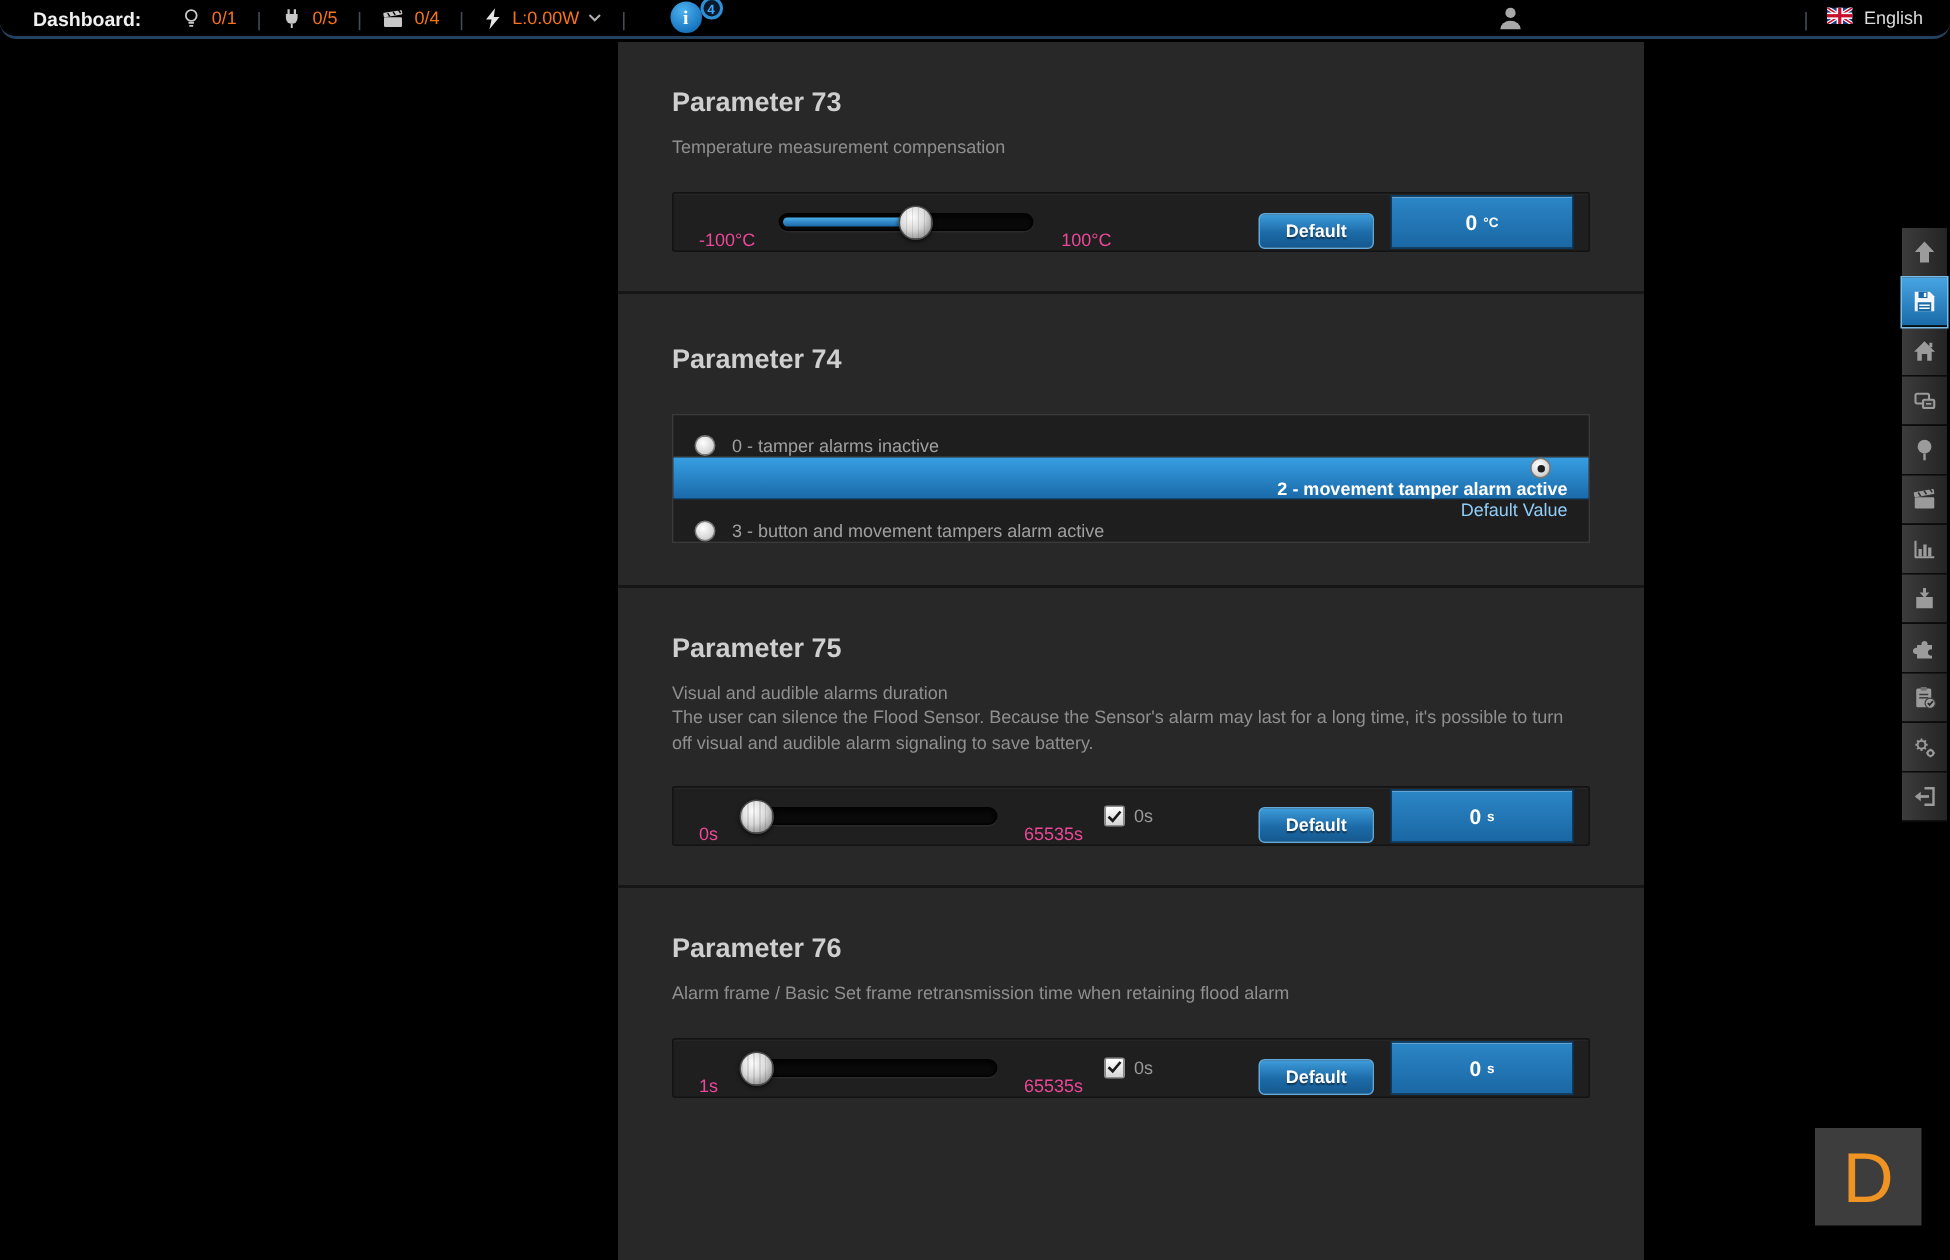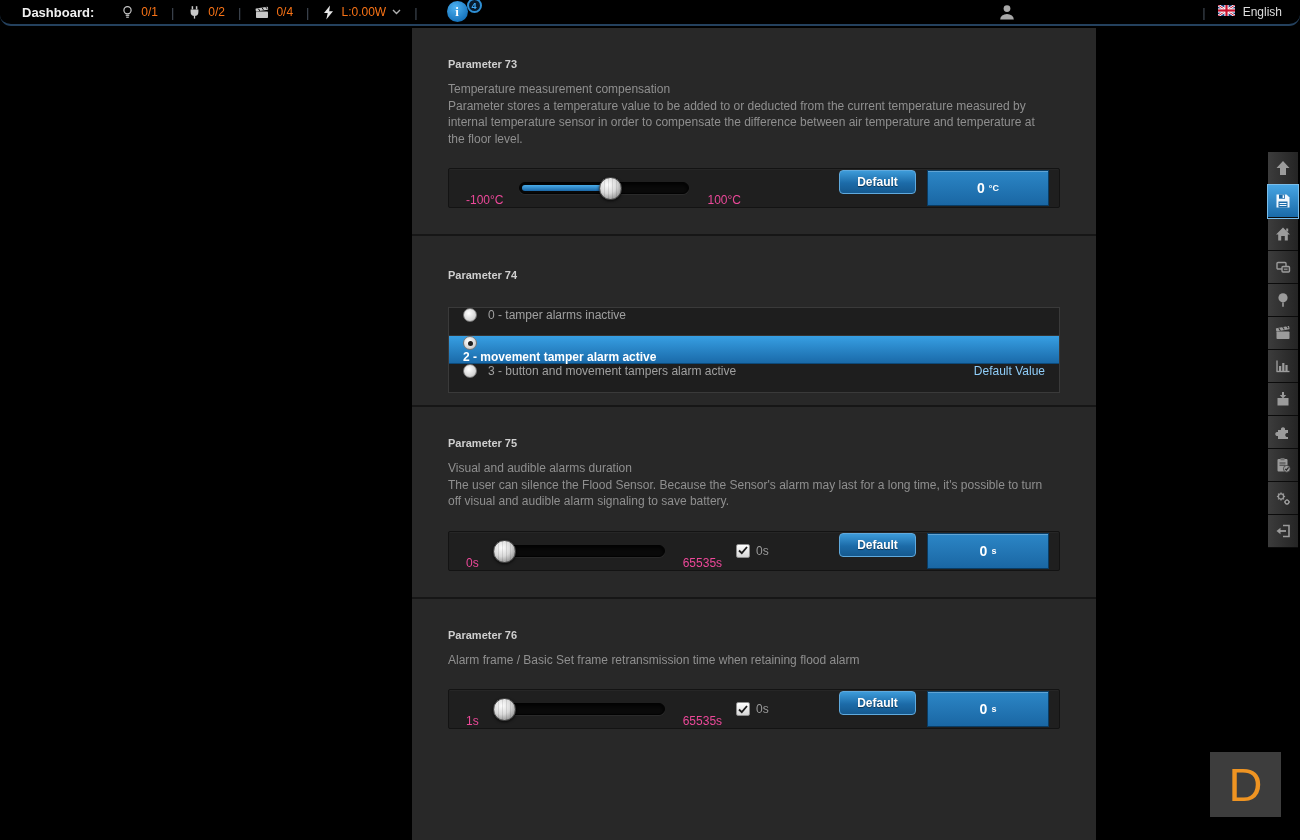--- a/index.html
+++ b/index.html
@@ -21,21 +21,21 @@
   .info-icon::after { content:"i"; color:#fff; font-weight:bold; font-size:13px; font-family:"Liberation Serif",serif; }
   .notif-badge { position:absolute; left:20px; top:-3px; width:15px; height:15px; border-radius:50%;
                  background:#081a2c; border:2px solid #2e8fd4; color:#3fa9f5; font-size:9px; font-weight:bold;
                  display:flex; align-items:center; justify-content:center; }
   .person { position:absolute; left:998px; top:3px; }
   .lang { margin-left:auto; display:flex; align-items:center; gap:8px; padding-right:18px; color:#ddd; font-size:12px; }
 
   
   .main { position:absolute; left:412px; top:28px; width:684px; height:812px; background:#282828; }
   .section { padding:0 36px; border-bottom:2px solid #161616; }
-  .param-title { font-size:11px; color:#cfcfcf; font-weight:bold; margin-bottom:11px; }
+  .param-title { font-size:18px; color:#cfcfcf; font-weight:bold; margin-bottom:11px; }
   .param-sub, .param-desc { font-size:12px; color:#8f8f8f; line-height:16.5px; max-width:606px; }
 
   .control-row { margin-top:21px; height:40px; background:#1f1f1f; border:1px solid #131313; border-radius:2px;
                  display:flex; align-items:center; padding:0 10px 0 17px;
                  box-shadow:inset 0 1px 0 rgba(255,255,255,.03); }
   .minmax { font-size:12px; color:#ec4899; white-space:nowrap;margin-top:24px; }
   .min-label { margin-right:16px; }
   .max-label { margin-left:18px; }
 
   .slider { position:relative; width:170px; height:12px; background:#0a0a0a; border:1px solid #020202;
@@ -44,34 +44,34 @@
                  border-radius:4px; background:linear-gradient(#4aace9,#1a67a6); }
   .slider-handle { position:absolute; top:-6px; left:calc(var(--pct,0%) - 11px); width:23px; height:23px; border-radius:50%;
                    background:repeating-linear-gradient(90deg, rgba(0,0,0,.10) 0 1px, rgba(255,255,255,0) 1px 4px),
                               radial-gradient(circle at 38% 32%, #fdfdfd, #d9d9d9 45%, #9f9f9f 75%, #6f6f6f);
                    border:1px solid #4a4a4a; box-shadow:0 1px 3px rgba(0,0,0,.7); }
 
   .checkbox { width:14px; height:14px; background:linear-gradient(#ffffff,#d6d6d6); border:1px solid #8f8f8f;
               border-radius:2px; margin-left:14px; display:flex; align-items:center; justify-content:center; }
   .cb-label { font-size:12px; color:#9a9a9a; margin-left:6px; }
 
-  .row-right { margin-left:auto; display:flex; align-items:flex-start; }
+  .row-right { margin-left:auto; display:flex; align-items:flex-end; }
   .default-btn { width:77px; height:24px; border-radius:4px; border:1px solid #5fa9dd;
                  background:linear-gradient(#3d9bd9,#1c6ba8 55%,#15598f); color:#fff; font-size:12px; font-weight:bold;
                  display:flex; align-items:center; justify-content:center; text-shadow:0 1px 1px rgba(0,0,0,.5);
                  margin-right:11px; cursor:pointer; }
   .value-box { width:122px; height:36px; background:linear-gradient(#2c86c6,#1a67a4); border:1px solid #0a3c63;
                display:flex; align-items:center; justify-content:center; color:#fff;
                box-shadow:inset 0 1px 0 rgba(255,255,255,.25); }
   .value-num { font-size:14px; font-weight:bold; }
   .value-unit { font-size:9px; font-weight:bold; margin-left:4px; }
 
   
   .radio-list { margin-top:26px; border:1px solid #3a3a3a; }
-  .radio-row { height:28px; display:flex; align-items:flex-start; padding:0 14px; background:#1e1e1e;
+  .radio-row { height:28px; display:flex; align-items:flex-end; padding:0 14px; background:#1e1e1e;
                border-bottom:1px solid #343434; font-size:12px; color:#a0a0a0; cursor:pointer; }
   .radio-row:last-child { border-bottom:none; }
   .radio-row.selected { background:linear-gradient(#379fe3,#1a6aa9); color:#fff; font-weight:bold;
                         border-bottom-color:#0d4a7a;flex-direction:column; }
   .radio { width:14px; height:14px; border-radius:50%; border:1px solid #777; margin-right:11px; position:relative;
            background:radial-gradient(circle at 40% 35%, #ffffff, #d5d5d5 65%, #a8a8a8); flex:none; }
   .radio-row.selected .radio::after { content:""; position:absolute; left:4px; top:4px; width:5px; height:5px;
                                       border-radius:50%; background:#1e1e1e; }
   .option-badge { margin-left:auto; font-size:12px; color:#8fcdf8; font-weight:normal; }
 
@@ -107,21 +107,21 @@
 
   <span class="stat">
     <span>
       <svg width="15" height="15" viewBox="0 0 15 15">
           <line x1="5.4" y1="1.2" x2="5.4" y2="4.4" stroke="#c8c8c8" stroke-width="1.5"></line>
           <line x1="9.6" y1="1.2" x2="9.6" y2="4.4" stroke="#c8c8c8" stroke-width="1.5"></line>
           <path d="M3.6,4.4 h7.8 v2.6 a3.9,3.9 0 0 1 -7.8,0 z" fill="#c8c8c8"></path>
           <line x1="7.5" y1="10.8" x2="7.5" y2="13.6" stroke="#c8c8c8" stroke-width="1.3"></line>
         </svg>
     </span>
-    <span>0/2</span>
+    <span>0/5</span>
   </span>
   <span class="tb-sep">|</span>
 
   <span class="stat">
     <span>
       <svg width="16" height="15" viewBox="0 0 16 15">
           <rect x="2" y="6.5" width="12" height="6.5" rx="0.8" fill="#c8c8c8"></rect>
           <rect x="1.6" y="2.6" width="12.5" height="3" rx="0.6" fill="#c8c8c8" transform="rotate(-9 8 4)"></rect>
           <line x1="4.5" y1="3.2" x2="5.6" y2="5.6" stroke="#000" stroke-width="0.9" transform="rotate(-9 8 4)"></line>
           <line x1="8.2" y1="2.7" x2="9.3" y2="5.1" stroke="#000" stroke-width="0.9" transform="rotate(-9 8 4)"></line>
@@ -174,39 +174,38 @@
     </span>
     <span>English</span>
   </span>
 </header>
 
 <div class="main">
 
   <section class="section" style="padding-top:30px; padding-bottom:26px;">
     <div class="param-title">Parameter 73</div>
     <div class="param-sub">Temperature measurement compensation</div>
-    <div class="param-desc">Parameter stores a temperature value to be added to or deducted from the current temperature measured by internal temperature sensor in order to compensate the difference between air temperature and temperature at the floor level.</div>
     <div class="control-row">
       <span class="minmax min-label">-100°C</span>
       <span class="slider" style="--pct: 53%;">
         <span class="slider-fill"></span>
         <span class="slider-handle"></span>
       </span>
       <span class="minmax max-label">100°C</span>
       <span class="row-right">
         <span class="default-btn">Default</span>
         <span class="value-box">
           <span class="value-num">0</span>
           <span class="value-unit">°C</span>
         </span>
       </span>
     </div>
   </section>
 
-  <section class="section" style="padding-top:33px; padding-bottom:12px;">
+  <section class="section" style="padding-top:33px; padding-bottom:28px;">
     <div class="param-title">Parameter 74</div>
     <div class="radio-list">
       <div class="radio-row">
         <span class="radio"></span>
         <span>0 - tamper alarms inactive</span>
       </div>
       <div class="radio-row selected">
         <span class="radio"></span>
         <span>2 - movement tamper alarm active</span>
         <span class="option-badge">Default Value</span>

